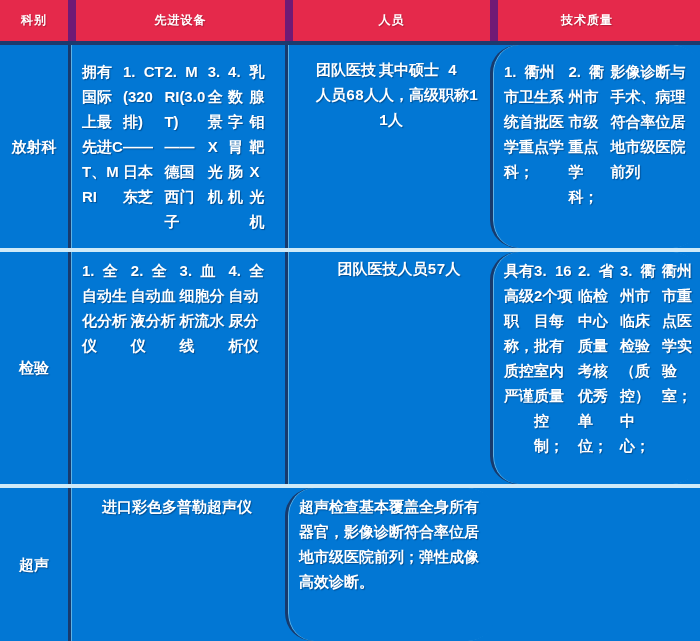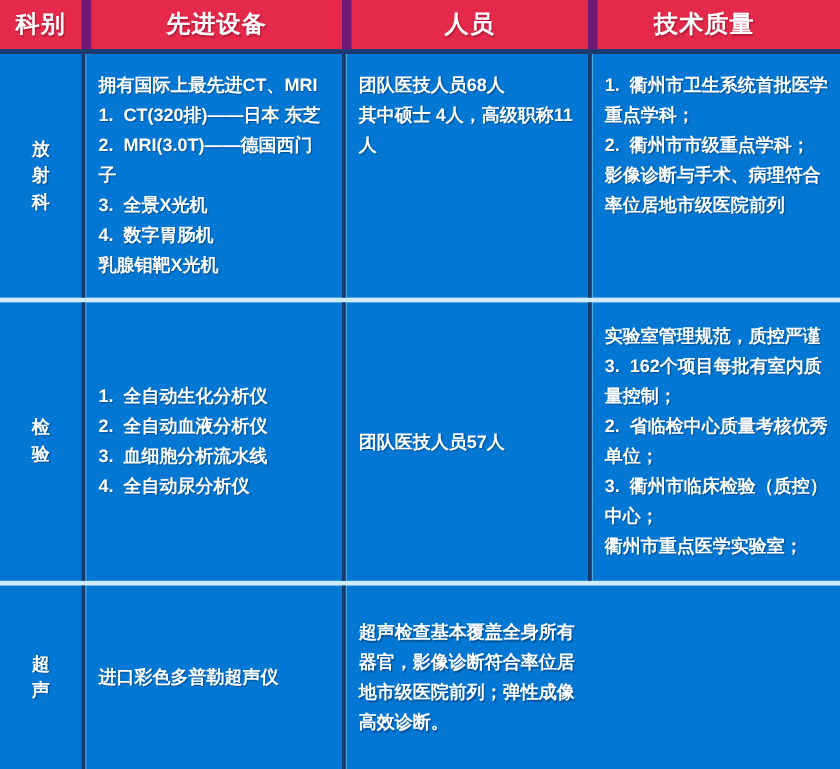--- a/index.html
+++ b/index.html
@@ -15,21 +15,21 @@
 
   
   .header-row {
     display: flex;
     height: 41px;
     background: #e5294b;
   }
   .header-cell {
     display: flex; align-items: center; justify-content: center;
     color: #ffffff;
-    font-size: 20px;
+    font-size: 12px;
     font-weight: bold;
     text-shadow: 1px 1px 1px rgba(90,0,20,0.35);
     letter-spacing: 1px;
     font-family: Liberation Mono, monospace;
   }
   .header-cell + .header-cell { border-left: 8px solid #701a75; }
   .hc-1 { width: 68px; }
   .hc-2 { width: 217px; }
   .hc-3 { width: 205px; }
   .hc-4 { width: 186px; }
@@ -40,37 +40,37 @@
   }
 
   
   .body-row { display: flex; }
   .body-row.r1 { height: 203px; }
   .body-row.r2 { height: 236px; border-top: 4px solid #cfeaf8; }
   .body-row.r3 { height: 157px; border-top: 4px solid #cfeaf8; }
 
   .cell {
     display: flex;
-    flex-direction: column;
+    flex-direction: row;
     justify-content: center;
     color: #ffffff;
     font-size: 15px;
     font-weight: bold;
     line-height: 25px;
     text-shadow: 1px 1px 1px rgba(0,30,70,0.45);
     overflow: hidden;
   }
   .cell + .cell {
     border-left: 3px solid #173a6d;
     box-shadow: inset 1px 0 0 #5fb2e4;
   }
   .c-dept { width: 68px; align-items: center; }
   .c-equip { width: 217px; padding: 6px 13px 6px 11px; }
-  .c-pers  { width: 205px; padding: 6px 8px 6px 11px; }
-  .c-qual  { width: 210px; padding: 6px 8px 6px 11px; }
+  .c-pers  { width: 205px; padding: 6px 8px 6px 28px; font-family: Liberation Mono, monospace; }
+  .c-qual  { width: 210px; padding: 6px 8px 6px 11px; border-radius: 28px; }
 
   
   .r1 .c-equip, .r1 .c-pers, .r1 .c-qual {
     justify-content: flex-start;
     padding-top: 14px;
   }
 
   .dept-char {
     display: block;
     line-height: 22px;
@@ -125,21 +125,21 @@
     <div class="cell c-equip">
       <div class="line">1.  全自动生化分析仪</div>
       <div class="line">2.  全自动血液分析仪</div>
       <div class="line">3.  血细胞分析流水线</div>
       <div class="line">4.  全自动尿分析仪</div>
     </div>
     <div class="cell c-pers">
       <div class="line">团队医技人员57人</div>
     </div>
     <div class="cell c-qual">
-      <div class="line">实验室管理规范，质控严谨</div>
+      <div class="line">具有高级职称，质控严谨</div>
       <div class="line">3.  162个项目每批有室内质量控制；</div>
       <div class="line">2.  省临检中心质量考核优秀单位；</div>
       <div class="line">3.  衢州市临床检验（质控）中心；</div>
       <div class="line">衢州市重点医学实验室；</div>
     </div>
   </div>
 
   <div class="body-row r3">
     <div class="cell c-dept">
       <span class="dept-char">超</span>

